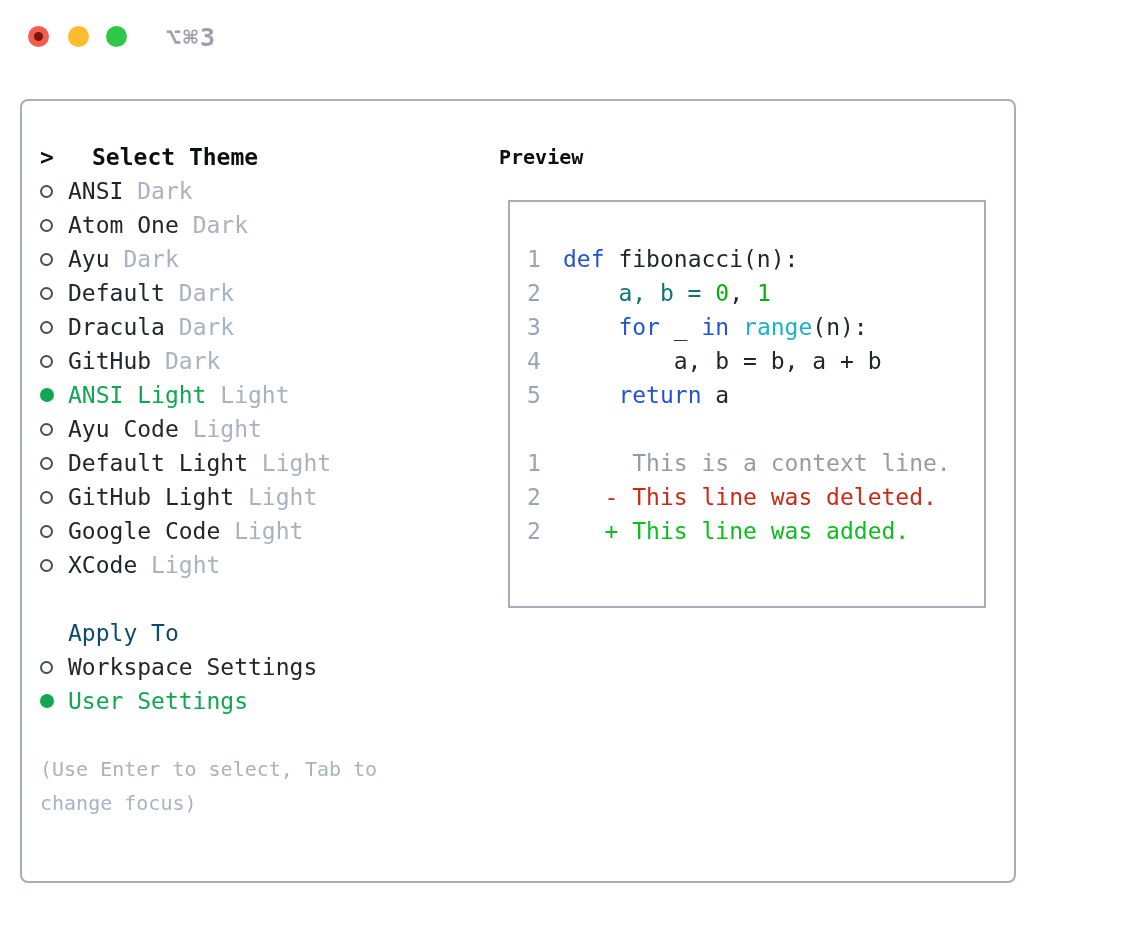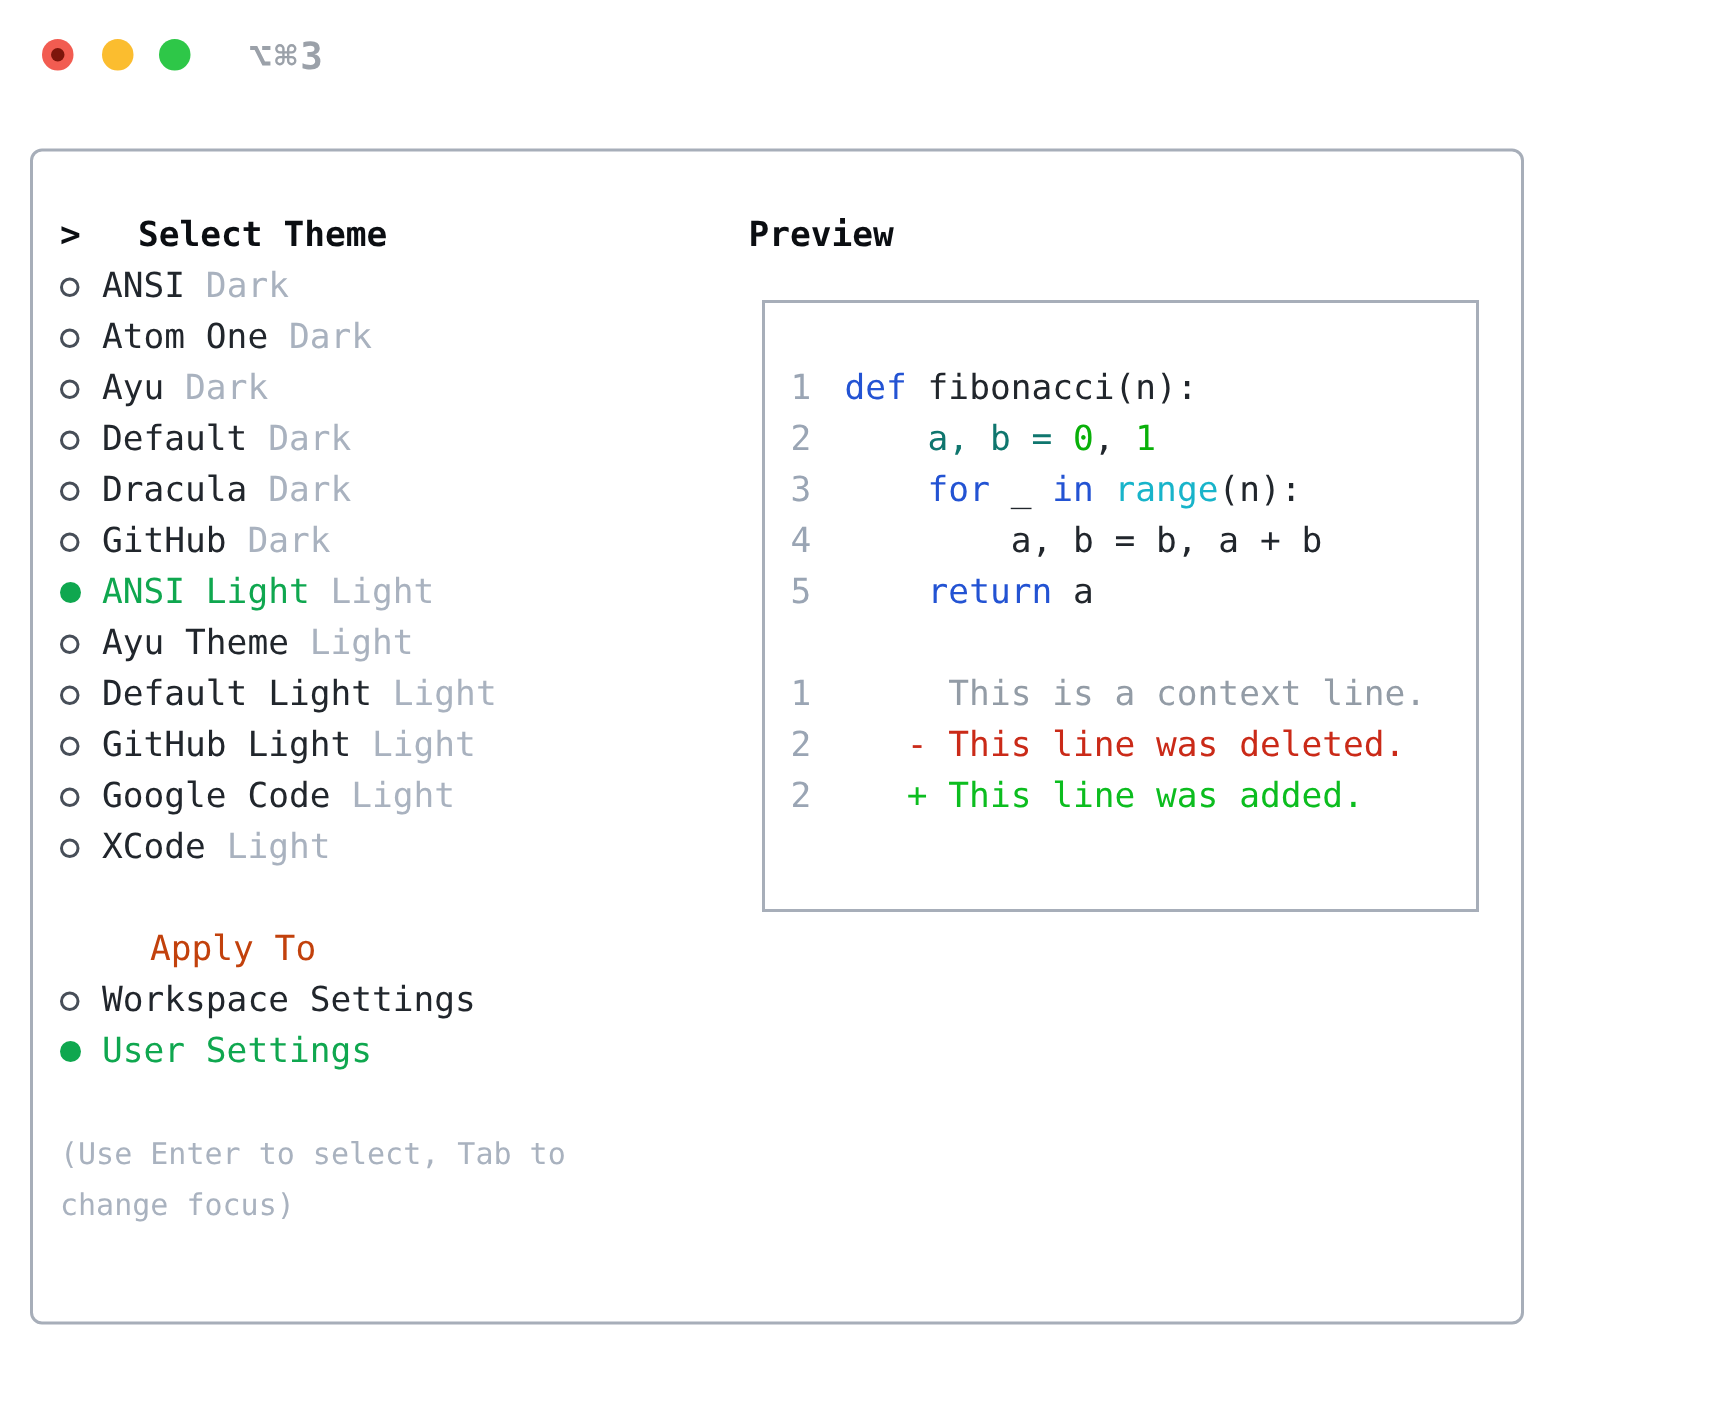--- a/index.html
+++ b/index.html
@@ -25,31 +25,31 @@
 
   
   .left-col { position:absolute; left:0; top:39px; width:480px; }
   .row { height:34px; line-height:34px; font-size:23px; display:flex;
          align-items:center; padding-left:18px; white-space:pre; color:var(--text-dark); }
   .row .slot { width:28px; flex:0 0 28px; display:flex; align-items:center; }
   .ring { width:13px; height:13px; border-radius:50%; border:2px solid #474e58; }
   .ring.filled { border:none; background:var(--ui-green); width:14px; height:14px; }
   .prefix-char { font-weight:bold; color:#0b0e12; font-size:23px; line-height:34px; }
   .hdr { font-weight:bold; color:#0b0e12;margin-left:24px; }
-  .subhdr { color:#c2410c;margin-left:32px; }
+  .subhdr { color:#0c4a6e; }
   .item-name { color:var(--text-dark); }
   .item-name.sel { color:var(--ui-green); }
   .item-variant { color:var(--muted-gray); }
   .blank-row { height:34px; }
   .help-row { height:34px; line-height:34px; font-size:20px; padding-left:18px;
               color:var(--muted-gray); white-space:pre; }
 
   
   .preview-title { position:absolute; left:477px; top:39px; height:34px; line-height:34px;
-                   font-size:23px; font-weight:bold; color:#0b0e12; }
+                   font-size:20px; font-weight:bold; color:#0b0e12; }
   .preview-box { position:absolute; left:486px; top:99px; width:478px; height:408px;
                  border:2px solid var(--border-gray); background:#fff; padding-top:40px; }
   .code-row { height:34px; line-height:34px; font-size:23px; display:flex; white-space:pre; }
   .code-row .ln { margin-left:17px; width:36px; flex:0 0 36px; color:var(--line-number); }
   .code-row .content { white-space:pre; }
 </style>
 </head>
 <body>
 
 <div class="window">
@@ -72,21 +72,21 @@
       </div>
 
       <div id="theme-items">
           <div class="row"><span class="slot"><span class="ring"></span></span><span class="item-name">ANSI</span><span class="item-variant"> Dark</span></div>
           <div class="row"><span class="slot"><span class="ring"></span></span><span class="item-name">Atom One</span><span class="item-variant"> Dark</span></div>
           <div class="row"><span class="slot"><span class="ring"></span></span><span class="item-name">Ayu</span><span class="item-variant"> Dark</span></div>
           <div class="row"><span class="slot"><span class="ring"></span></span><span class="item-name">Default</span><span class="item-variant"> Dark</span></div>
           <div class="row"><span class="slot"><span class="ring"></span></span><span class="item-name">Dracula</span><span class="item-variant"> Dark</span></div>
           <div class="row"><span class="slot"><span class="ring"></span></span><span class="item-name">GitHub</span><span class="item-variant"> Dark</span></div>
           <div class="row"><span class="slot"><span class="ring filled"></span></span><span class="item-name sel">ANSI Light</span><span class="item-variant"> Light</span></div>
-          <div class="row"><span class="slot"><span class="ring"></span></span><span class="item-name">Ayu Theme</span><span class="item-variant"> Light</span></div>
+          <div class="row"><span class="slot"><span class="ring"></span></span><span class="item-name">Ayu Code</span><span class="item-variant"> Light</span></div>
           <div class="row"><span class="slot"><span class="ring"></span></span><span class="item-name">Default Light</span><span class="item-variant"> Light</span></div>
           <div class="row"><span class="slot"><span class="ring"></span></span><span class="item-name">GitHub Light</span><span class="item-variant"> Light</span></div>
           <div class="row"><span class="slot"><span class="ring"></span></span><span class="item-name">Google Code</span><span class="item-variant"> Light</span></div>
           <div class="row"><span class="slot"><span class="ring"></span></span><span class="item-name">XCode</span><span class="item-variant"> Light</span></div>
         </div>
 
       <div class="blank-row"></div>
 
       <div class="row">
         <span class="slot"></span>

